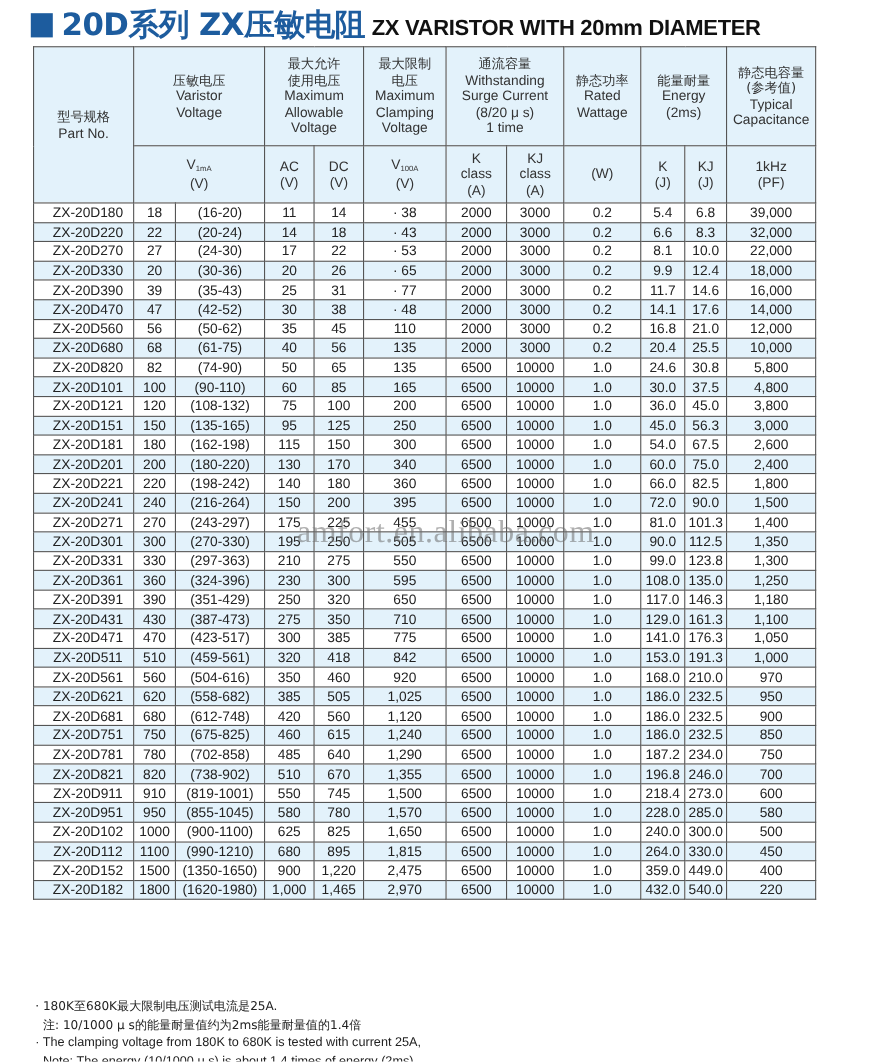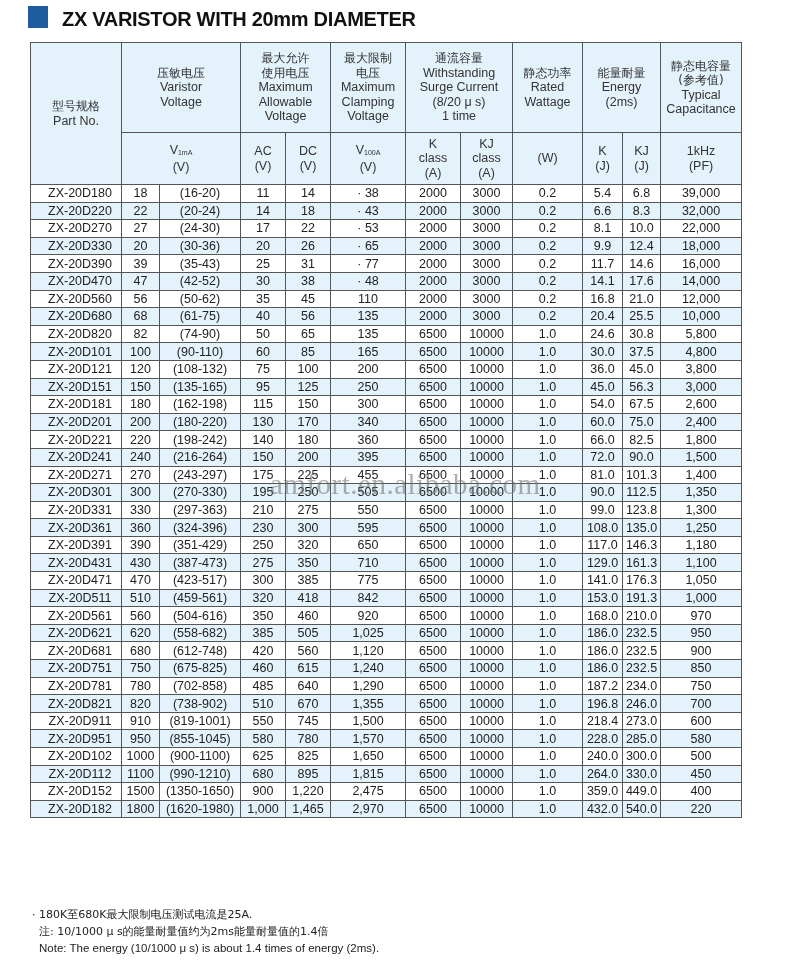--- a/index.html
+++ b/index.html
@@ -28,20 +28,21 @@
   .notes { position:absolute; left:32px; top:893px; font-size:11.5px; line-height:16.5px; color:#222;margin-top:14px; }
   .notes .zh { font-family:"DejaVu Sans", sans-serif; font-size:11px; }
   .notes .line { white-space:nowrap; }
   .notes .indent { padding-left:7px; }
 </style>
 </head>
 <body>
 
 <div class="title">
   <span class="sq"></span>
+  <span class="cn">20D系列 ZX压敏电阻</span>
   <span class="en">ZX VARISTOR WITH 20mm DIAMETER</span>
 </div>
 
 <table class="spec">
   <colgroup>
     <col style="width:91px">
       <col style="width:38px">
       <col style="width:81px">
     <col style="width:45px">
       <col style="width:45px">
@@ -652,14 +653,15 @@
         <td>220</td>
       </tr>
     </tbody>
 </table>
 
 <div class="watermark">amfort.en.alibaba.com</div>
 
 <div class="notes">
   <div class="line zh">· 180K至680K最大限制电压测试电流是25A.</div>
   <div class="line zh indent">注: 10/1000 μ s的能量耐量值约为2ms能量耐量值的1.4倍</div>
+  <div class="line">· The clamping voltage from 180K to 680K is tested with current 25A,</div>
   <div class="line indent">Note: The energy (10/1000 μ s) is about 1.4 times of energy (2ms).</div>
 </div>
 
 </body></html>

